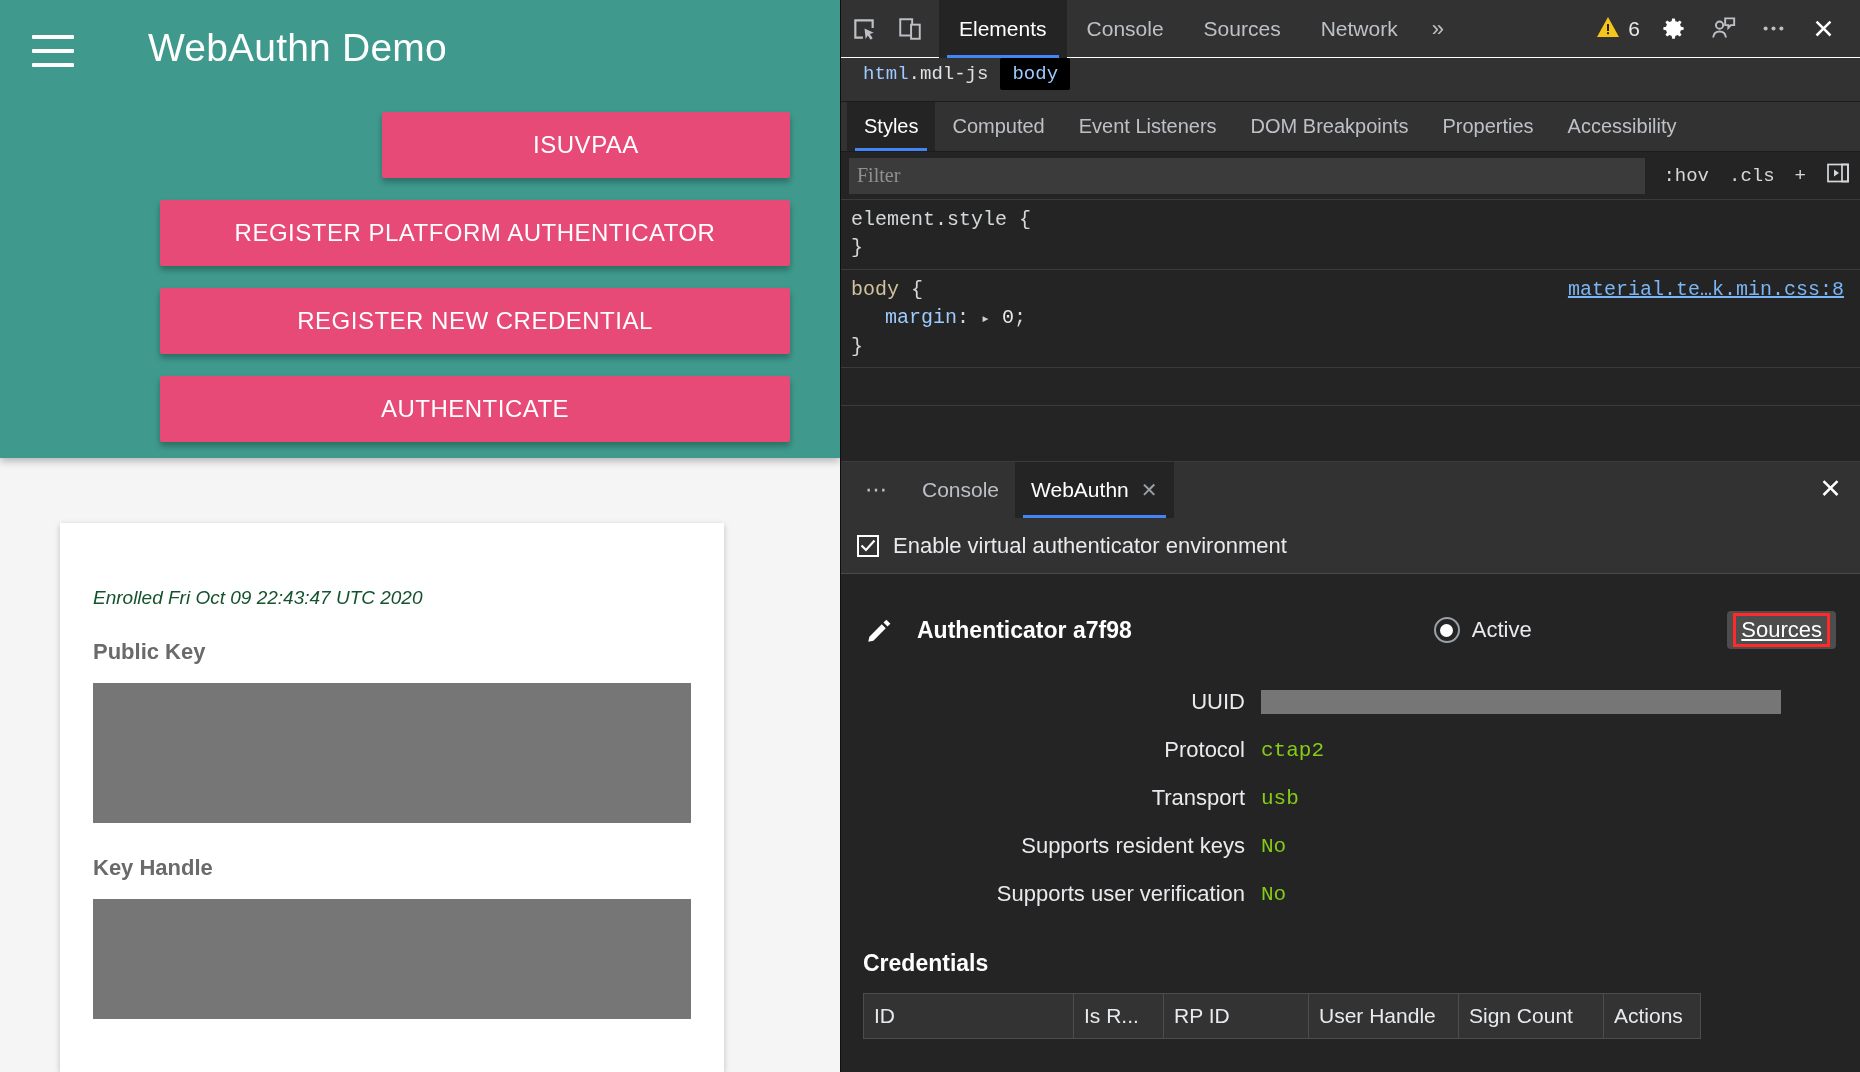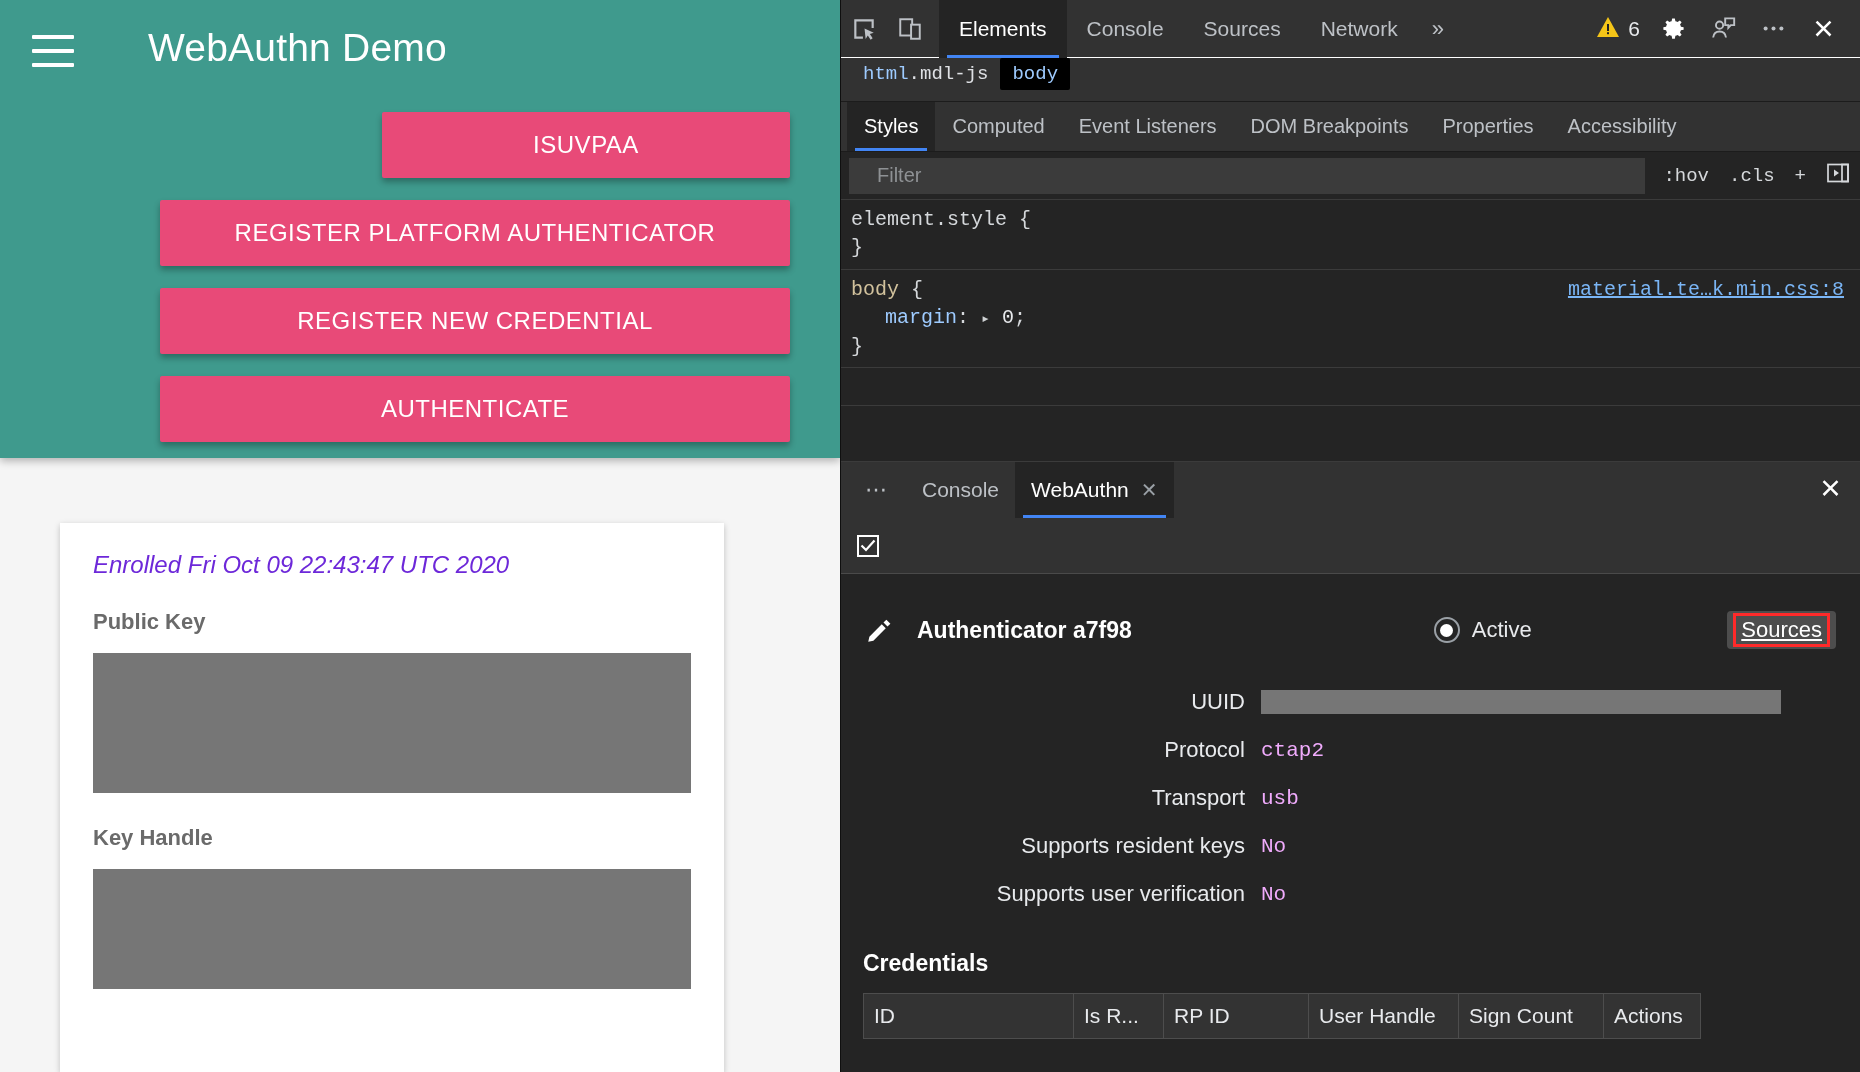--- a/index.html
+++ b/index.html
@@ -90,22 +90,23 @@
     font-size: 30px; color: #1d1d1d; font-weight: 400;
     letter-spacing: .3px;
   }
   #delete-btn {
     position: absolute; right: 42px; top: 50%;
     transform: translateY(-50%);
     width: 34px; height: 36px; cursor: pointer;
   }
   #card-body { padding: 28px 33px 0 33px; }
   #enrolled-text {
-    font-style: italic; font-size: 24px; color: #6d28d9;
+    font-style: italic; font-size: 19px; color: #14532d;
     margin-bottom: 30px;
+    margin-top: 36px;
   }
   .field-label {
     font-size: 22px; font-weight: bold; color: #6a6a6a;
     margin-bottom: 18px;
   }
   .redacted-block { background: #767676; width: 100%; }
   #pubkey-block { height: 140px; margin-bottom: 32px; }
   #keyhandle-block { height: 120px; }
 
   
@@ -190,22 +191,22 @@
 
   
   #filter-row {
     height: 48px; background: #242424;
     display: flex; align-items: center;
     border-bottom: 1px solid #3b3b3b;
   }
   #filter-input {
     flex: 1; margin: 5px 8px; height: 36px;
     background: #3b3b3b; border: none; outline: none;
-    color: #e8eaed; font-size: 20px; padding: 0 28px;
-    font-family: Liberation Sans, sans-serif;
+    color: #e8eaed; font-size: 20px; padding: 0 8px;
+    font-family: Liberation Serif, serif;
   }
   #filter-input::placeholder { color: #8e9194; }
   .filter-tool {
     font-size: 19px; color: #d5d8db; padding: 0 10px; cursor: pointer;
     font-family: "Liberation Mono", monospace;
   }
 
   
   #css-rules {
     font-family: "Liberation Mono", monospace;
@@ -305,21 +306,21 @@
   .prop-row {
     display: flex; align-items: center;
     height: 40px; margin-bottom: 8px;
   }
   .prop-key {
     width: 420px; text-align: right; padding-right: 16px;
     font-size: 22px; color: #e8eaed;
   }
   .prop-value {
     font-family: "Liberation Mono", monospace;
-    font-size: 21px; color: #f0abfc;
+    font-size: 21px; color: #84cc16;
   }
   #uuid-redacted { width: 520px; height: 24px; background: #767676; }
 
   #credentials-title {
     margin: 36px 0 16px 22px;
     font-size: 23px; font-weight: bold; color: #ffffff;
   }
   #cred-table {
     margin-left: 22px; width: 838px;
     border-collapse: collapse;
@@ -484,20 +485,21 @@
           </svg>
         </div>
       </div>
 
       <div id="enable-row">
         <div id="enable-chk">
           <svg width="16" height="13" viewBox="0 0 16 13" aria-hidden="true">
             <path d="M1.5 6.5L6 11 14.5 1.5" fill="none" stroke="#ffffff" stroke-width="2.2"></path>
           </svg>
         </div>
+        <div id="enable-label">Enable virtual authenticator environment</div>
       </div>
 
       <div id="auth-section">
 
         <div id="auth-header">
           <span id="pencil-icon">
             <svg width="30" height="30" viewBox="0 0 24 24" aria-hidden="true">
               <path d="M3.5 17.3l9.9-9.9 3.2 3.2-9.9 9.9-4.1.9.9-4.1z" fill="#ffffff"></path>
               <path d="M14.8 6l2.3-2.3 3.2 3.2L18 9.2 14.8 6z" fill="#ffffff"></path>
             </svg>

